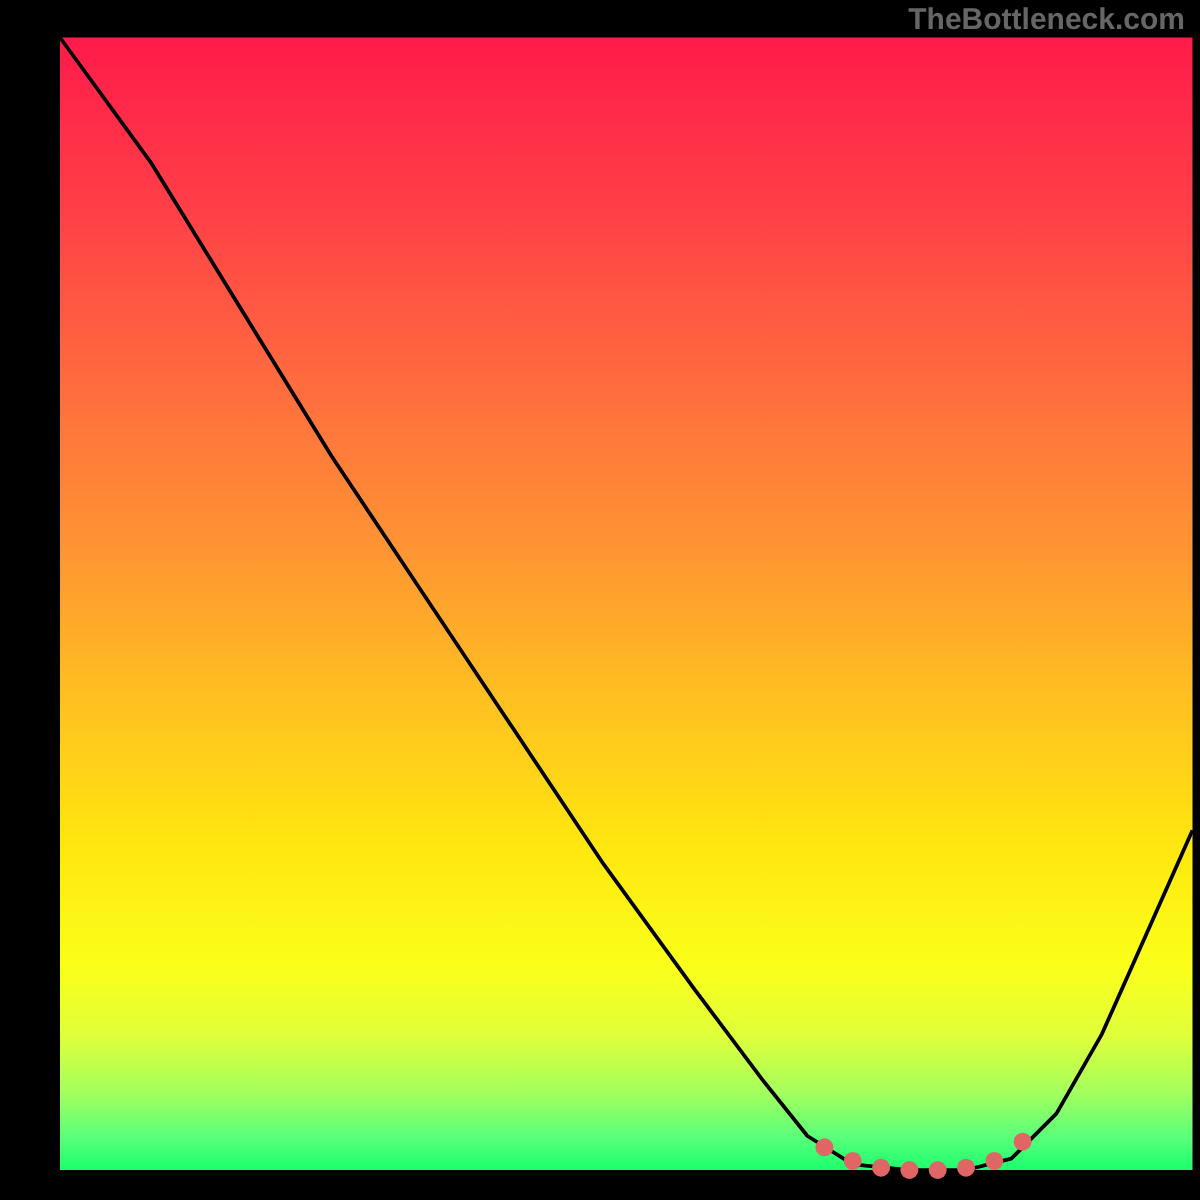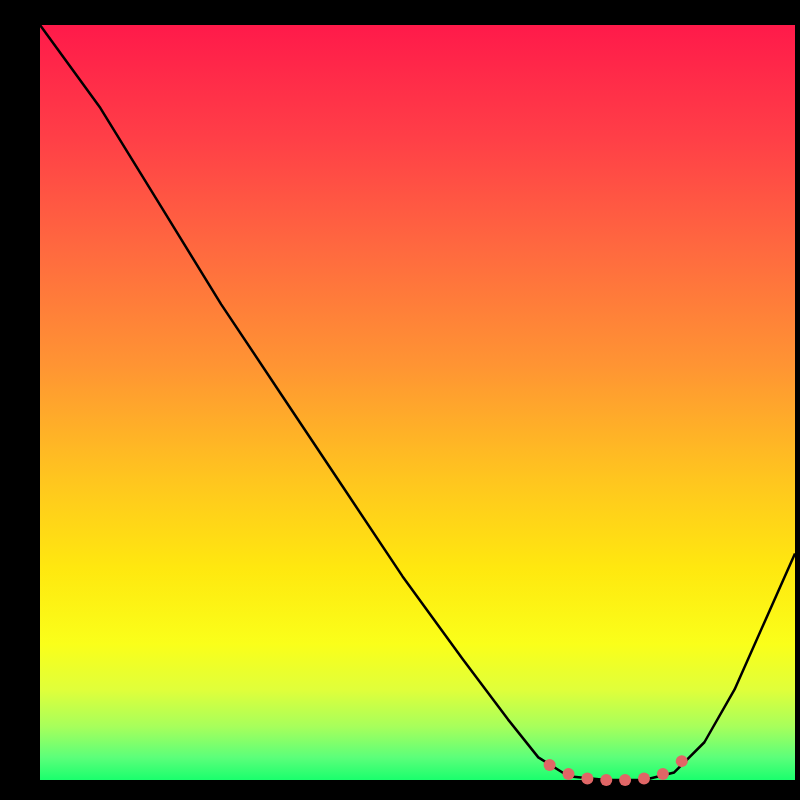--- a/index.html
+++ b/index.html
@@ -24,20 +24,21 @@
     font-weight: bold;
     z-index: 10;
   }
   svg {
     display: block;
   }
 </style>
 </head>
 <body>
 <div class="container">
+  <div class="watermark">TheBottleneck.com</div>
   <svg id="chart-svg" width="800" height="800">
       <defs>
         <linearGradient id="bg-grad" x1="0" y1="0" x2="0" y2="1">
           <stop offset="0%" stop-color="#ff1a4a"></stop>
           <stop offset="15%" stop-color="#ff3f47"></stop>
           <stop offset="30%" stop-color="#ff6a3f"></stop>
           <stop offset="45%" stop-color="#ff9433"></stop>
           <stop offset="60%" stop-color="#ffc51f"></stop>
           <stop offset="72%" stop-color="#ffe80f"></stop>
           <stop offset="82%" stop-color="#faff1a"></stop>

